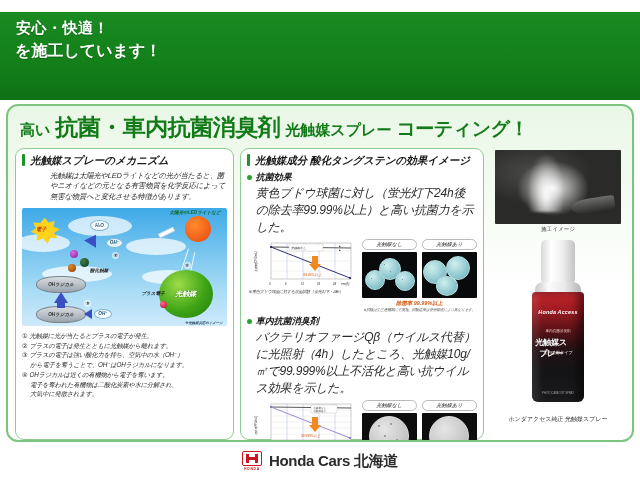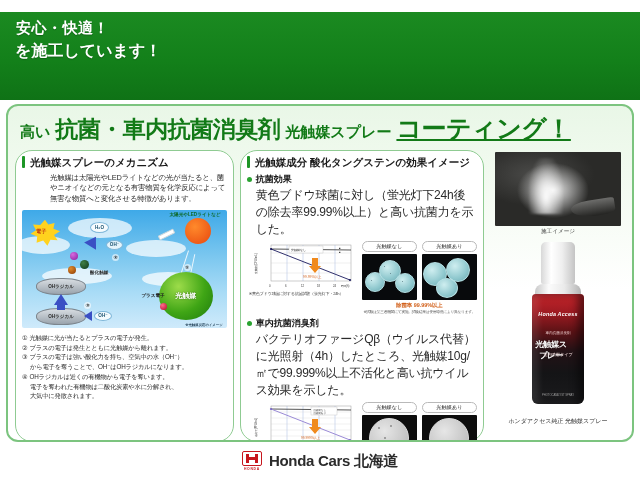--- a/index.html
+++ b/index.html
@@ -42,27 +42,27 @@
     background: linear-gradient(180deg, #e9f7e7 0%, #f4fbf2 26%, #ffffff 55%, #ffffff 100%);
     overflow: hidden;
   }
   .subtitle {
     display: flex; align-items: baseline; gap: 5px;
     padding: 6px 0 0 12px; white-space: nowrap;
   }
   .sub-sm { color: #127a17; font-size: 15px; font-weight: bold; }
   .sub-lg { color: #127a17; font-size: 23px; font-weight: bold; letter-spacing: -0.5px; }
   .sub-md { color: #127a17; font-size: 15px; font-weight: bold; }
-  .sub-lg2 { color: #127a17; font-size: 25px; font-weight: bold; letter-spacing: -0.5px; text-decoration: underline; }
+  .sub-lg2 { color: #127a17; font-size: 19px; font-weight: bold; letter-spacing: -0.5px; }
 
   
   .cols { display: flex; gap: 6px; padding: 5px 6px 0 7px; }
   .panel {
-    border: 1.5px solid #8fcb92; border-radius: 17px; background: #ffffff;
-    padding: 5px 6px 5px 6px; position: relative;
+    border: 1.5px solid #8fcb92; border-radius: 9px; background: #ffffff;
+    padding: 5px 6px 5px 6px; position: relative; font-style: italic;
   }
   .panel-left  { width: 222px; height: 292px; }
   .panel-mid   { width: 248px; height: 292px; }
   .col-right   { width: 136px; height: 292px; position: relative; }
 
   .panel-title {
     display: flex; align-items: center; gap: 5px;
     font-size: 10.5px; font-weight: bold; color: #1a1a1a;
     line-height: 1.2; margin-bottom: 4px;
   }

